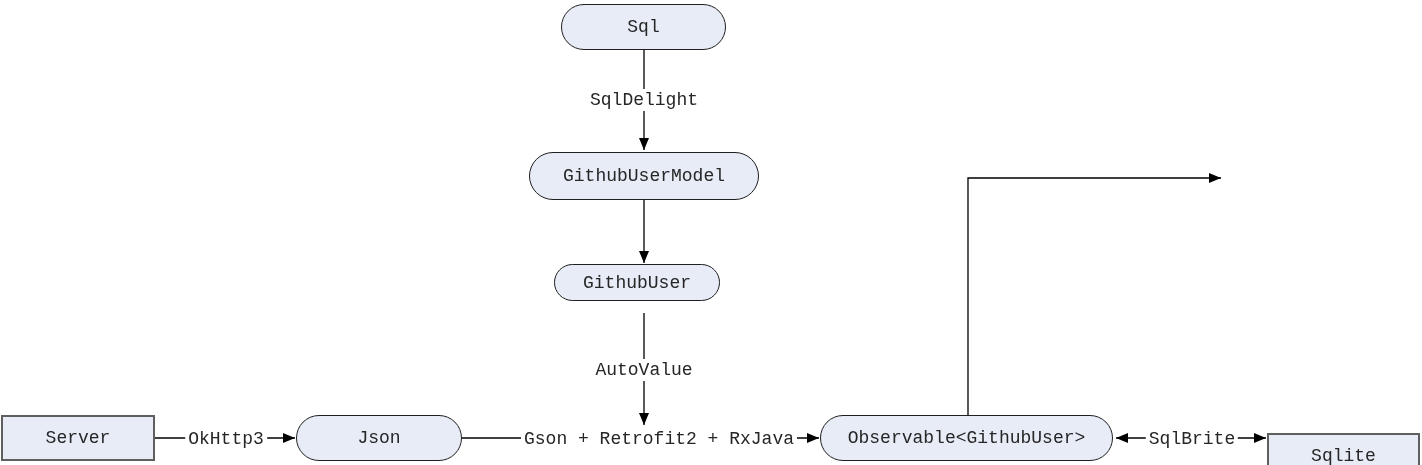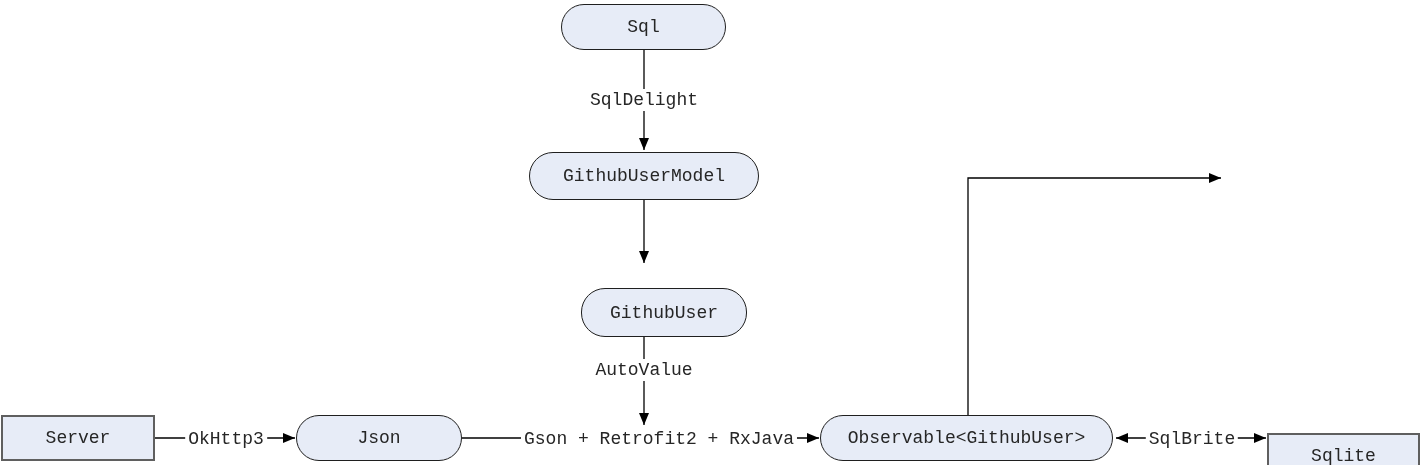--- a/index.html
+++ b/index.html
@@ -43,21 +43,21 @@
     transform:translate(-50%,-50%);
     background:var(--bg-color);
     font-size:18px;
     white-space:nowrap;
     padding:0 3px;
     line-height:22px;
   }
   
   #node-sql            {left:561px; top:4px;   width:165px; height:46px;text-align:center;}
   #node-githubusermodel{left:529px; top:152px; width:230px; height:48px;text-align:center;}
-  #node-githubuser     {left:581px; top:264px; width:166px; height:49px;margin-top:24px;}
+  #node-githubuser     {left:554px; top:264px; width:166px; height:37px;}
   #node-server         {left:1px;   top:415px; width:154px; height:46px;}
   #node-json           {left:296px; top:415px; width:166px; height:46px;}
   #node-observable     {left:820px; top:415px; width:293px; height:46px;}
   #node-sqlite         {left:1267px;top:415px; width:153px; height:46px;margin-top:18px;}
   #node-businesslogic  {left:1222px;top:155px; width:196px; height:47px;}
   
   #label-sqldelight{left:644px; top:100px;text-align:right;}
   #label-autovalue {left:644px; top:370px;}
   #label-okhttp    {left:226px; top:439px;}
   #label-gson      {left:659px; top:439px;}

